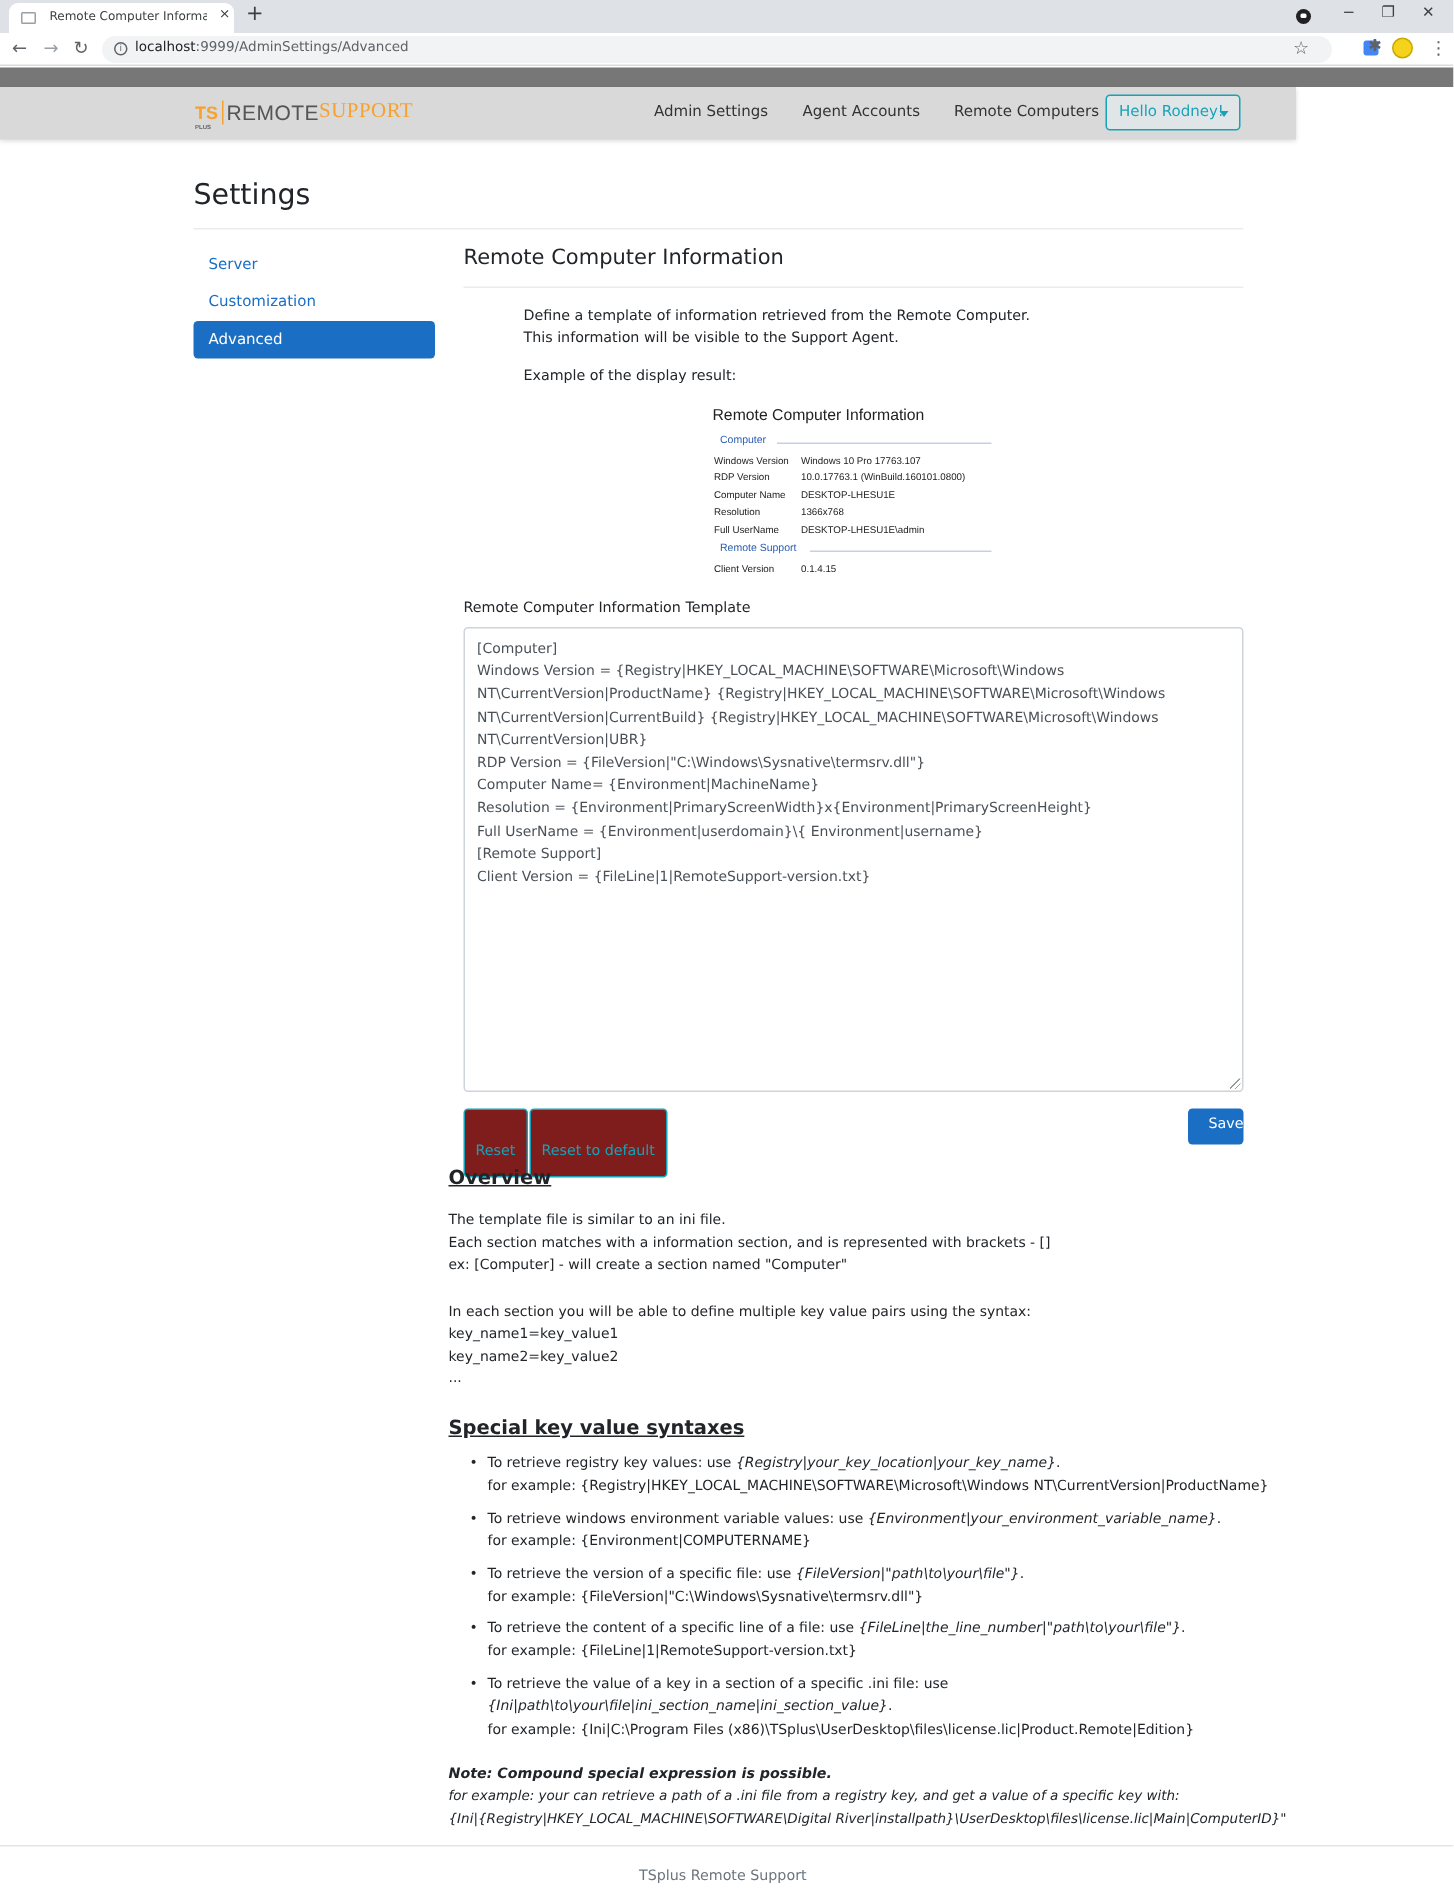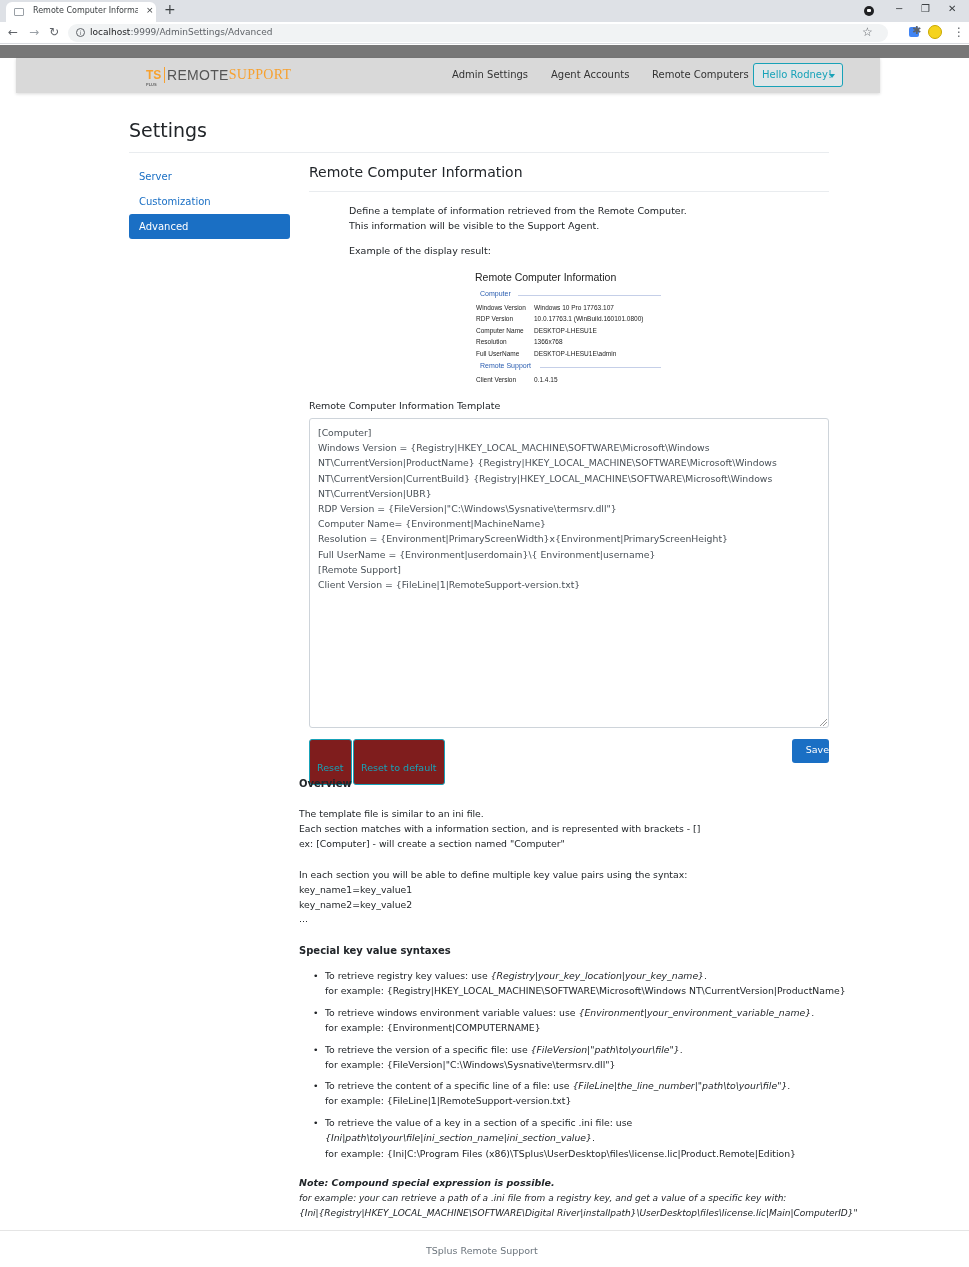--- a/index.html
+++ b/index.html
@@ -22,21 +22,21 @@
   .profile-dot::after { content:""; position:absolute; left:3px; top:3px; width:4px; height:3px; background:#fff; border-radius:1px; }
   .toolbar { position: absolute; left: 0; top: 22px; width: 969px; height: 22px; background: #fff; border-bottom: 1px solid #dadce0; }
   .nav-btn { position: absolute; top: 3px; font-size: 12px; color: #5f6368; }
   .omnibox { position: absolute; left: 68px; top: 2px; width: 820px; height: 18px; background: #f1f3f4; border-radius: 9px; }
   .info-icon { position: absolute; left: 8px; top: 4px; width: 9px; height: 9px; border: 1px solid #5f6368; border-radius: 50%; font-size: 6px; text-align: center; line-height: 8px; color: #5f6368; }
   .url { position: absolute; left: 22px; top: 3px; font-size: 9px; color: #5f6368; }
   .url b { color: #202124; font-weight: normal; }
   .star-icon { position: absolute; left: 794px; top: 1px; font-size: 12px; color: #5f6368; }
   .gray-strip { position: absolute; left: 0; top: 45px; width: 969px; height: 13px; background: #777; }
   
-  .navbar { position: absolute; left: 16px; top: 58px; width: 864px; height: 35px; background: #d9d9d9; box-shadow: 0 1px 3px rgba(0,0,0,0.15); }
+  .navbar { position: absolute; left: 0; top: 58px; width: 864px; height: 35px; background: #d9d9d9; box-shadow: 0 1px 3px rgba(0,0,0,0.15); }
   .logo { position: absolute; left: 130px; top: 8px; height: 18px; display: flex; align-items: center; }
   .logo-ts { font-family: "Liberation Sans", sans-serif; font-weight: bold; color: #f7a12f; font-size: 12px; line-height: 10px; position: relative; width: 16px; }
   .logo-ts small { position: absolute; left: 0; top: 10px; font-size: 4px; color: #666; }
   .logo-bar { width: 1px; height: 16px; background: #f7a12f; margin: 0 2px; }
   .logo-remote { font-family: "Liberation Sans", sans-serif; color: #555; font-size: 14px; letter-spacing: 0.3px; }
   .logo-support { font-family: Liberation Serif, serif; color: #f7a12f; font-size: 14px; letter-spacing: 0.3px; }
   .nav-link { position: absolute; top: 11px; font-size: 10px; color: #333; }
   .user-btn { position: absolute; left: 737px; top: 5px; width: 90px; height: 24px; border: 1px solid #17a2b8; border-radius: 3px; color: #17a2b8; font-size: 10px; padding: 5px 0 0 8px; background: #e0e6e8; }
   .caret { position: absolute; right: 7px; top: 10px; width: 0; height: 0; border-left: 3px solid transparent; border-right: 3px solid transparent; border-top: 4px solid #17a2b8; }
   
@@ -53,21 +53,21 @@
   .ex-group { position: absolute; left: 10px; font-size: 7px; color: #2a5db0; }
   .ex-line { position: absolute; height: 1px; background: #c5cfe8; }
   .ex-key { position: absolute; left: 6px; font-size: 6.5px; color: #222; }
   .ex-val { position: absolute; left: 64px; font-size: 6.5px; color: #222; }
   
   .tpl-label { position: absolute; left: 309px; top: 400px; font-size: 9.5px; color: #212529; }
   .tpl-box { position: absolute; left: 309px; top: 418px; width: 520px; height: 310px; border: 1px solid #ced4da; border-radius: 3px; padding: 6px 8px; font-size: 9.3px; line-height: 15.2px; color: #495057; white-space: pre-wrap; background: #fff; overflow: hidden; }
   .resize-grip { position: absolute; right: 1px; bottom: 1px; width: 7px; height: 7px; background: linear-gradient(135deg, transparent 45%, #999 45%, #999 52%, transparent 52%, transparent 70%, #999 70%, #999 77%, transparent 77%); }
   .btn-outline { position: absolute; top: 739px; height: 24px; border: 1px solid #17a2b8; border-radius: 3px; color: #17a2b8; font-size: 9.5px; padding: 22px 7px; background: #7f1d1d; }
   .btn-save { position: absolute; left: 792px; top: 739px; width: 37px; height: 24px; background: #1a6fc4; border-radius: 3px; color: #fff; font-size: 9.5px; padding: 5px 0; text-align: right; }
-  .bold-h { position: absolute; left: 299px; font-size: 10px; font-weight: bold; color: #212529; }
+  .bold-h { position: absolute; left: 299px; font-size: 13px; font-weight: bold; color: #212529; text-decoration: underline; }
   .ov { position: absolute; left: 299px; font-size: 9.3px; color: #212529; white-space: nowrap; }
   .li { position: absolute; left: 325px; font-size: 9.3px; color: #212529; white-space: nowrap; line-height: 15.3px; }
   .li::before { content: "•"; position: absolute; left: -12px; top: 0; }
   .li .it { font-style: italic; }
   .note-h { position: absolute; left: 299px; top: 1177px; font-size: 9.5px; font-weight: bold; font-style: italic; color: #212529; }
   .note-t { position: absolute; left: 299px; font-size: 9px; font-style: italic; color: #212529; white-space: nowrap; }
   .footer-hr { position: absolute; left: 0; top: 1230px; width: 969px; height: 1px; background: #e5e5e5; }
   .footer { position: absolute; left: 426px; top: 1245px; font-size: 9.5px; color: #6c757d; }
 </style>
 </head>

